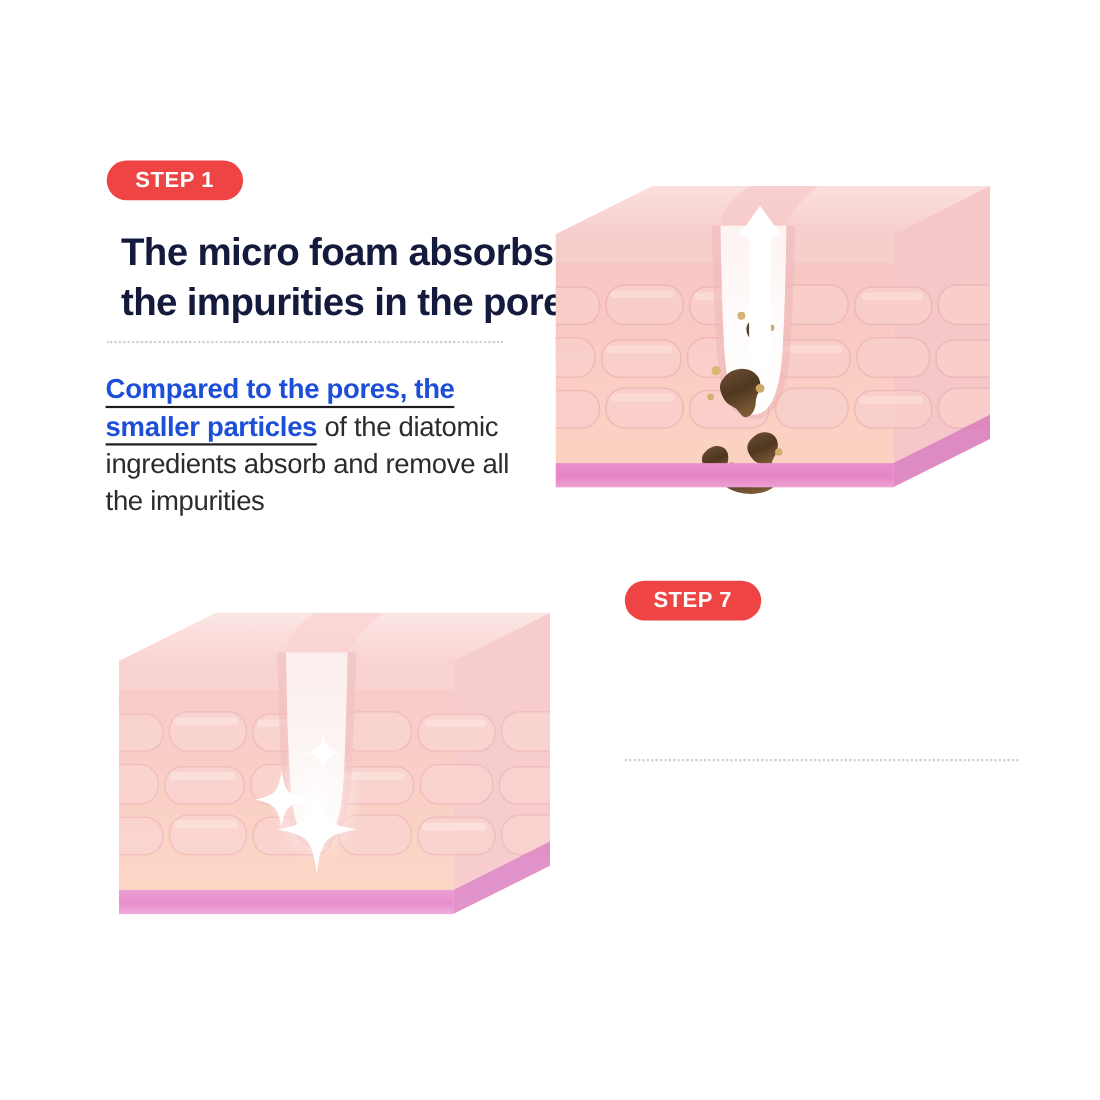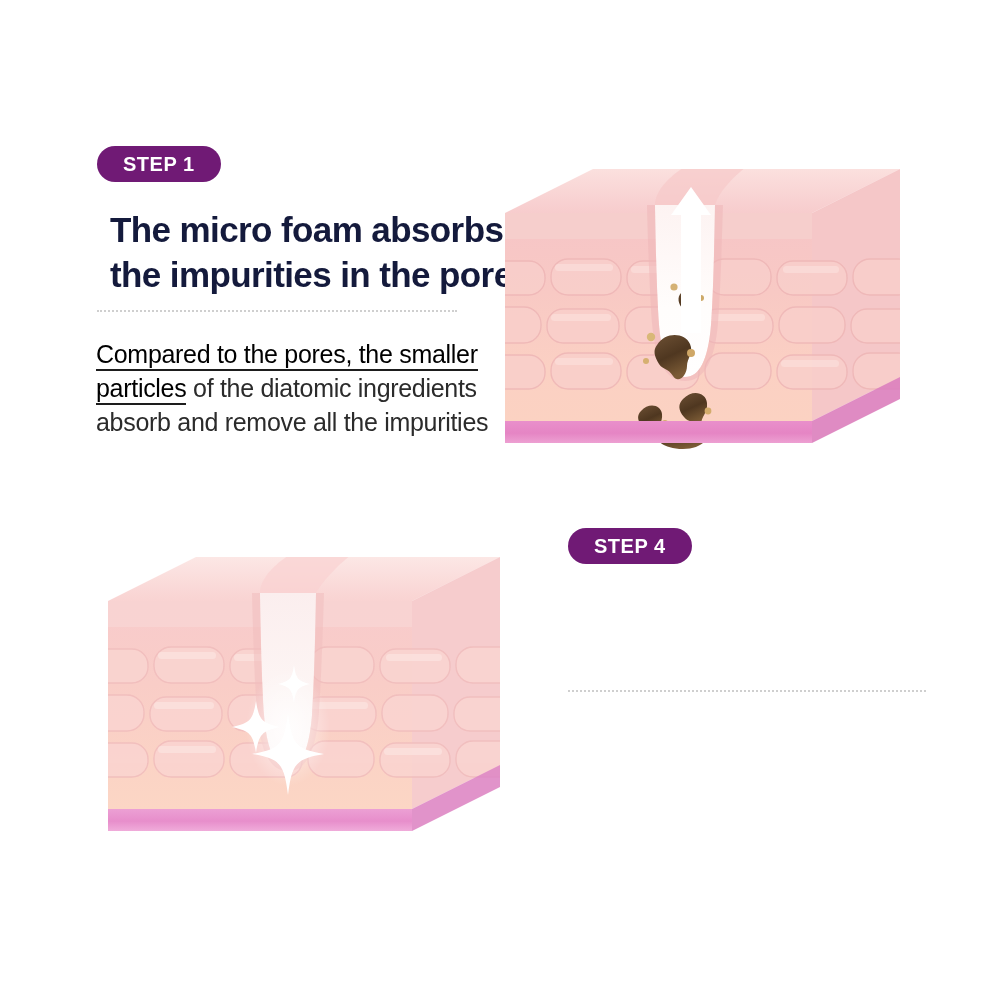--- a/index.html
+++ b/index.html
@@ -24,21 +24,21 @@
 
   
   .step-badge {
     position: absolute;
     display: inline-flex;
     align-items: center;
     justify-content: center;
     height: 36px;
     padding: 0 26px;
     border-radius: 18px;
-    background: #701a75;
+    background: #ef4444;
     color: #ffffff;
     font-size: 20px;
     font-weight: bold;
     letter-spacing: 0.5px;
     font-family: "Liberation Sans", sans-serif;
     white-space: nowrap;
   }
 
   
   .headline {
@@ -63,22 +63,22 @@
   
   .body-copy {
     position: absolute;
     color: #2b2b2b;
     font-size: 25px;
     line-height: 1.36;
     letter-spacing: -0.3px;
     font-family: "Liberation Sans", sans-serif;
   }
   .body-copy .hl {
-    font-weight: normal;
-    color: #000000;
+    font-weight: bold;
+    color: #1d4ed8;
     border-bottom: 2px solid #1d1d1d;
     padding-bottom: 1px;
   }
 
   
   .illus {
     position: absolute;
   }
   .illus svg { display: block; }
 </style>
@@ -216,21 +216,21 @@
 
       <g>
         <path d="M186 22 L206 50 L196 50 L196 168 L176 168 L176 50 L166 50 Z" fill="#ffffff"></path>
       </g>
 
       <rect x="0" y="256" width="307" height="22" fill="url(#s1band)"></rect>
       <path d="M307 256 L395 212 L395 234 L307 278 Z" fill="#db7ebc" opacity="0.9"></path>
     </svg>
   </div>
 
-  <div class="step-badge" style="left:568px; top:528px;">STEP 4</div>
+  <div class="step-badge" style="left:568px; top:528px;">STEP 7</div>
 
 
   <div class="rule" style="left:568px; top:690px; width:358px;"></div>
 
 
   <div class="illus" style="left:108px; top:553px;">
     <svg width="392" height="290" viewBox="0 0 392 290">
       <defs>
         <linearGradient id="s2face" x1="0" y1="0" x2="0" y2="1">
           <stop offset="0%" stop-color="#f8cbcc"></stop>

